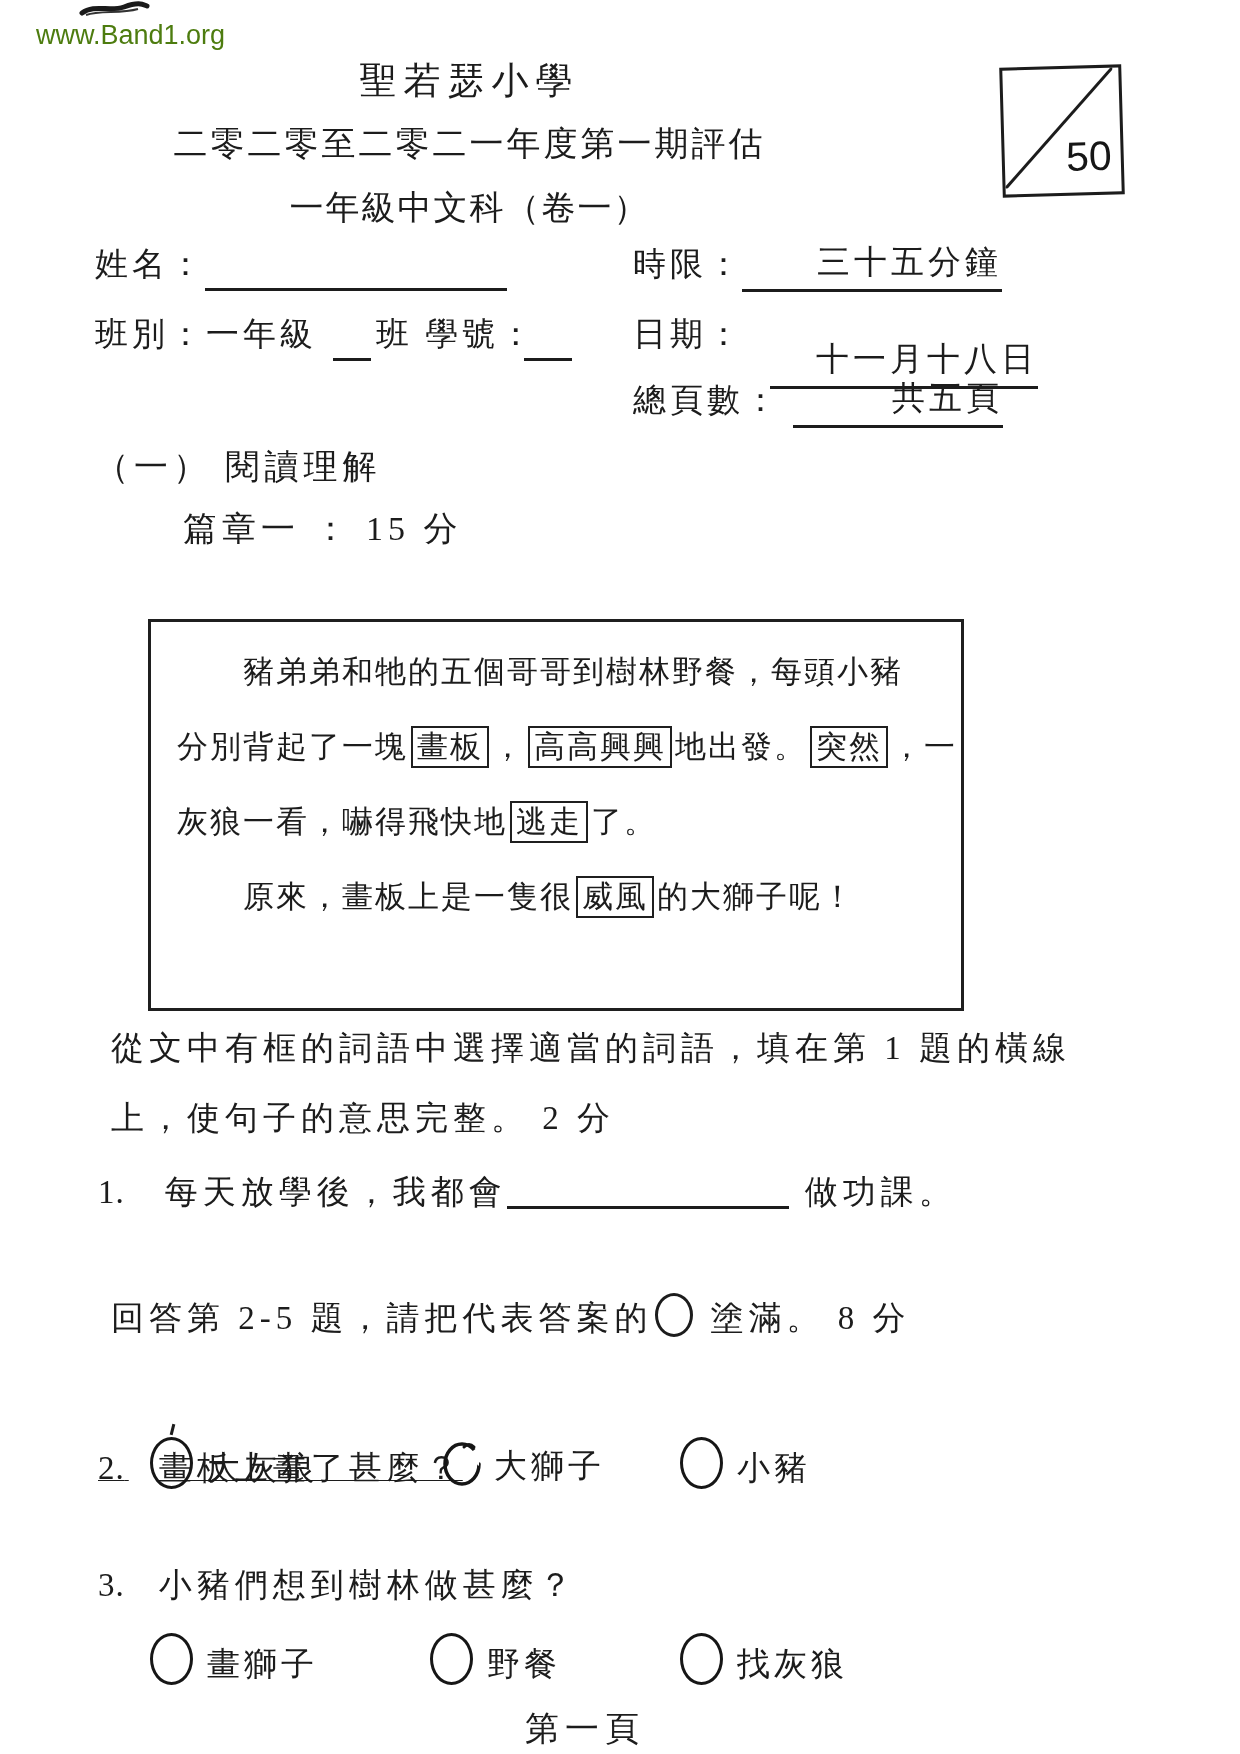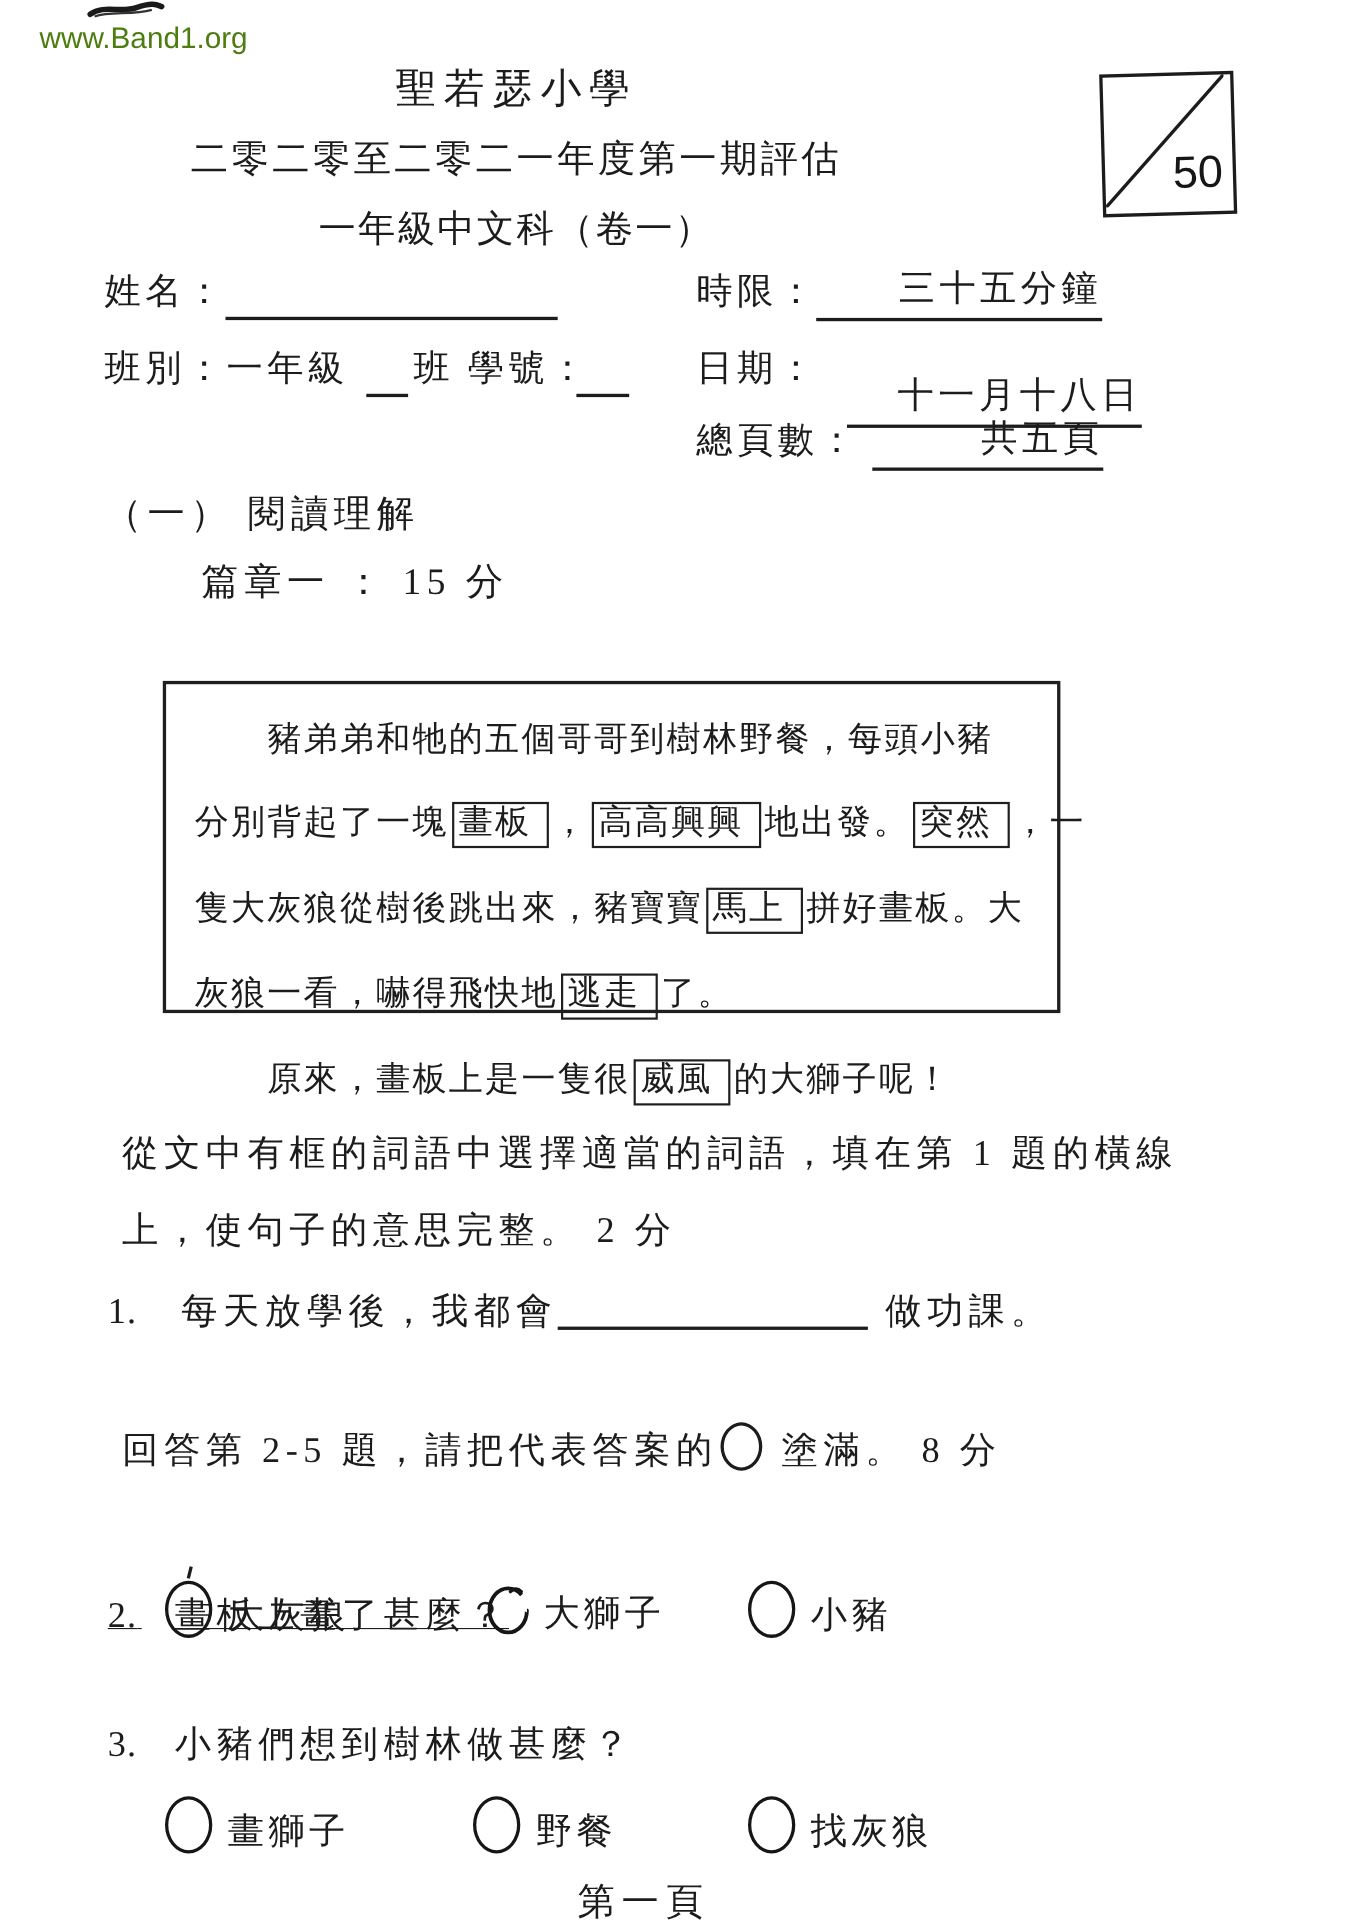--- a/index.html
+++ b/index.html
@@ -30,25 +30,25 @@
 
   
   .lab{font-size:33px;letter-spacing:4px;}
   .blank{display:inline-block;border-bottom:3px solid #1c1c1c;}
   .ufield{position:absolute;border-bottom:3px solid #1c1c1c;text-align:right;
     font-size:33px;letter-spacing:4px;padding-bottom:4px;}
 
   
   .sec-title{left:95px;top:444px;font-size:34px;letter-spacing:5px;}
   .passage-heading{left:183px;top:506px;font-size:34px;letter-spacing:5px;}
-  .passage-box{left:148px;top:619px;width:816px;height:302px;border:3px solid #1f1f1f;
+  .passage-box{left:148px;top:619px;width:816px;height:392px;border:3px solid #1f1f1f;
     box-sizing:border-box;padding:12px 14px 0 26px;}
   .p-line{font-size:31px;letter-spacing:2px;line-height:75px;white-space:nowrap;}
   .p-line.indent{padding-left:66px;}
-  .boxed{border:2px solid #1f1f1f;padding:1px 14px 2px 4px;margin:0 3px;font-family:Liberation Mono, monospace;}
+  .boxed{border:2px solid #1f1f1f;padding:1px 4px 2px 4px;margin:0 3px;}
 
   
   .body-line{font-size:33px;letter-spacing:5px;margin-left:16px;}
   .instr1-l1{left:95px;top:1026px;}
   .instr1-l2{left:95px;top:1096px;}
   .q-num{font-size:33px;letter-spacing:1px;}
   .q1-row{left:98px;top:1166px;}
   .q1-blank{width:282px;height:40px;vertical-align:-6px;}
   .instr2{left:95px;top:1293px;}
   .circle-glyph{display:inline-block;width:32px;height:38px;border:3px solid #1c1c1c;
@@ -99,21 +99,20 @@
 
 <span class="abs lab" style="left:633px;top:378px;">總頁數：</span>
 <span class="ufield" style="left:793px;top:376px;width:210px;">共五頁</span>
 
 <div class="abs sec-title">（一） 閱讀理解</div>
 <div class="abs passage-heading">篇章一 ： 15 分</div>
 
 <div class="abs passage-box" id="passage-box">
     <div class="p-line indent"><span>豬弟弟和牠的五個哥哥到樹林野餐，每頭小豬</span></div>
     <div class="p-line"><span>分別背起了一塊</span><span class="boxed">畫板</span><span>，</span><span class="boxed">高高興興</span><span>地出發。</span><span class="boxed">突然</span><span>，一</span></div>
-    <div class="p-line"><span>隻大灰狼從樹後跳出來，豬寶寶</span><span class="boxed">馬上</span><span>拼好畫板。大</span></div>
     <div class="p-line"><span>灰狼一看，嚇得飛快地</span><span class="boxed">逃走</span><span>了。</span></div>
     <div class="p-line indent"><span>原來，畫板上是一隻很</span><span class="boxed">威風</span><span>的大獅子呢！</span></div>
   </div>
 
 <div class="abs body-line instr1-l1">從文中有框的詞語中選擇適當的詞語，填在第 1 題的橫線</div>
 <div class="abs body-line instr1-l2">上，使句子的意思完整。 2 分</div>
 
 <div class="abs q1-row">
   <span class="q-num">1.</span>
   <span class="body-line" style="margin-left:36px;">每天放學後，我都會</span><span class="blank q1-blank"></span><span class="body-line">做功課。</span>

